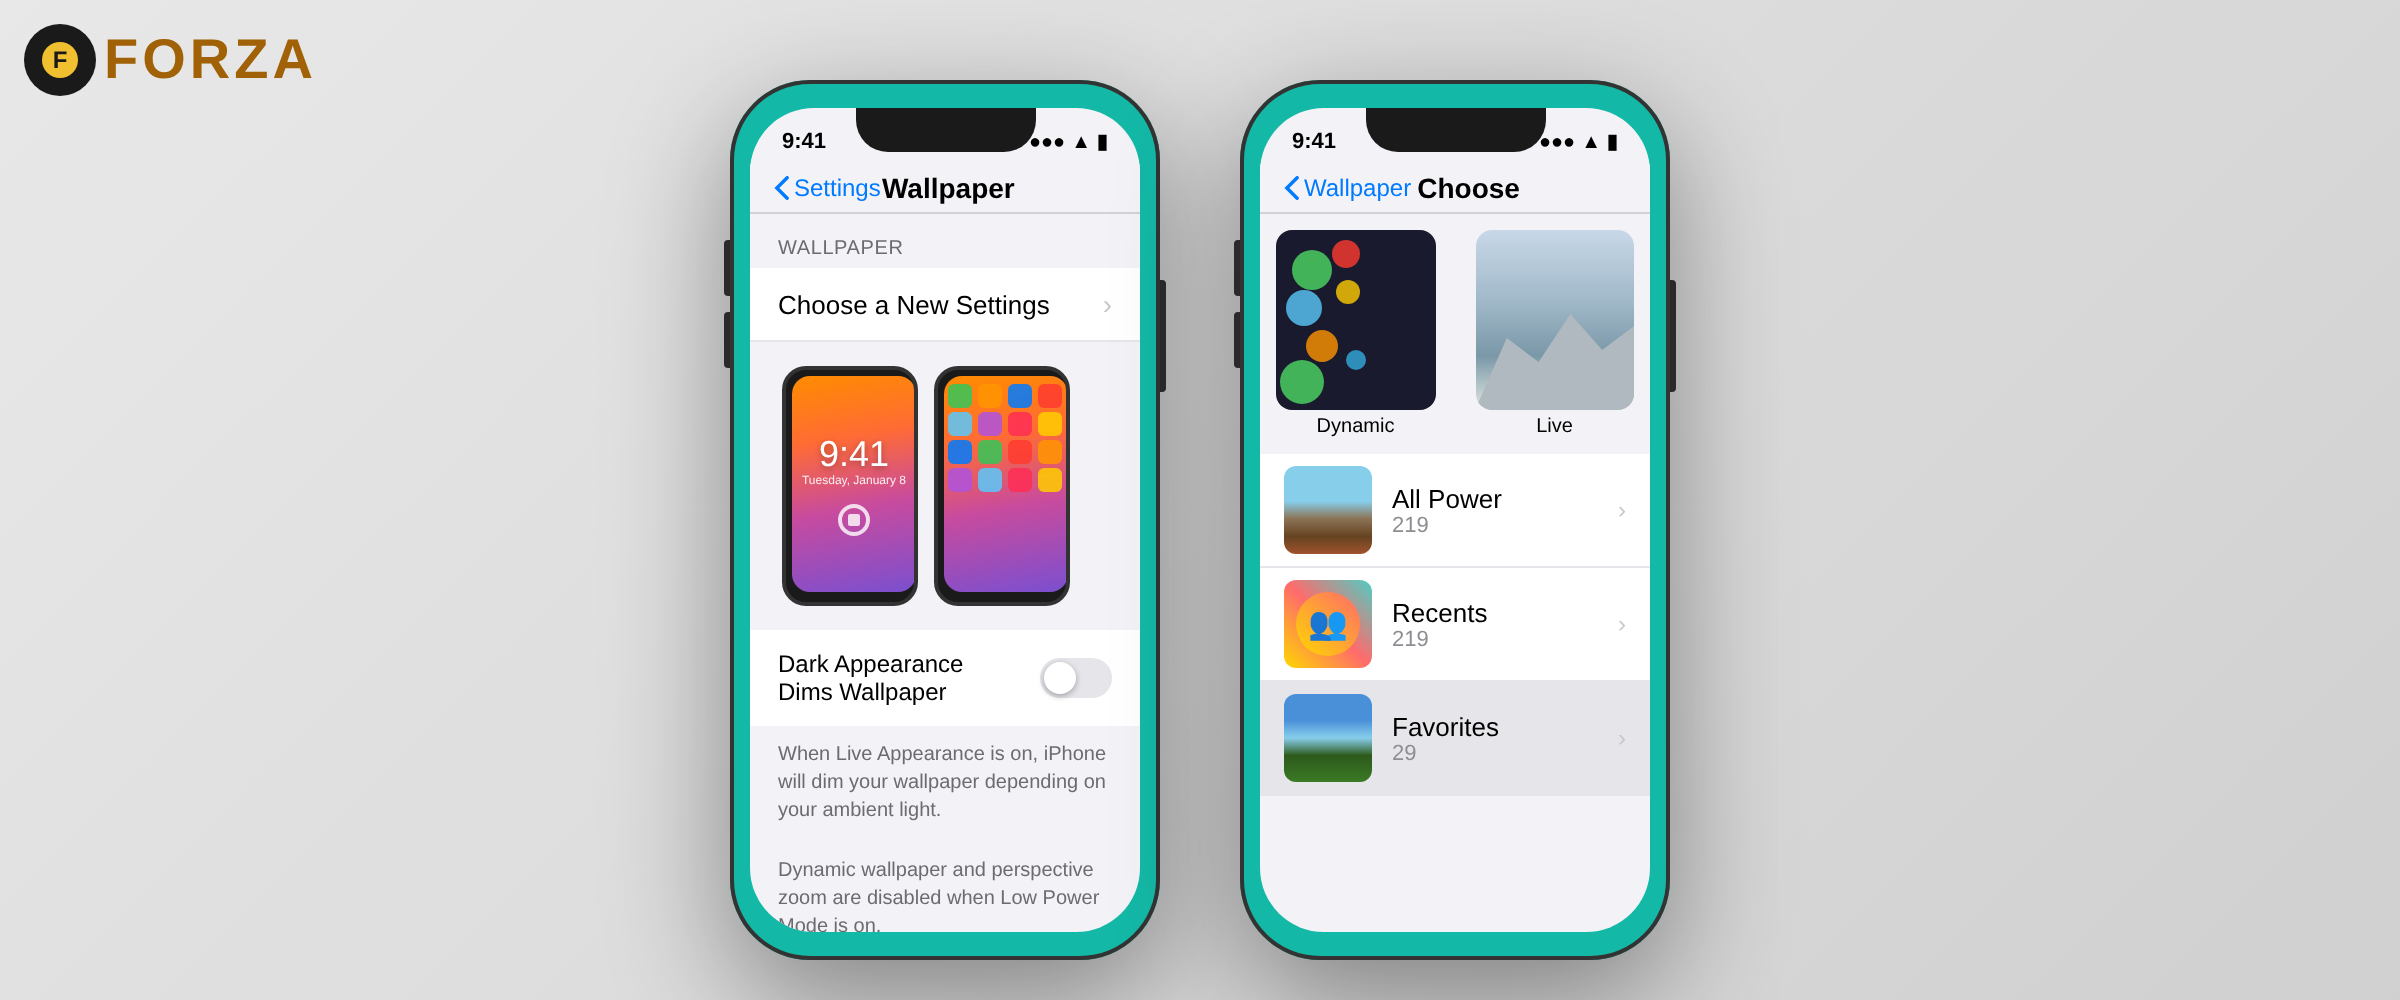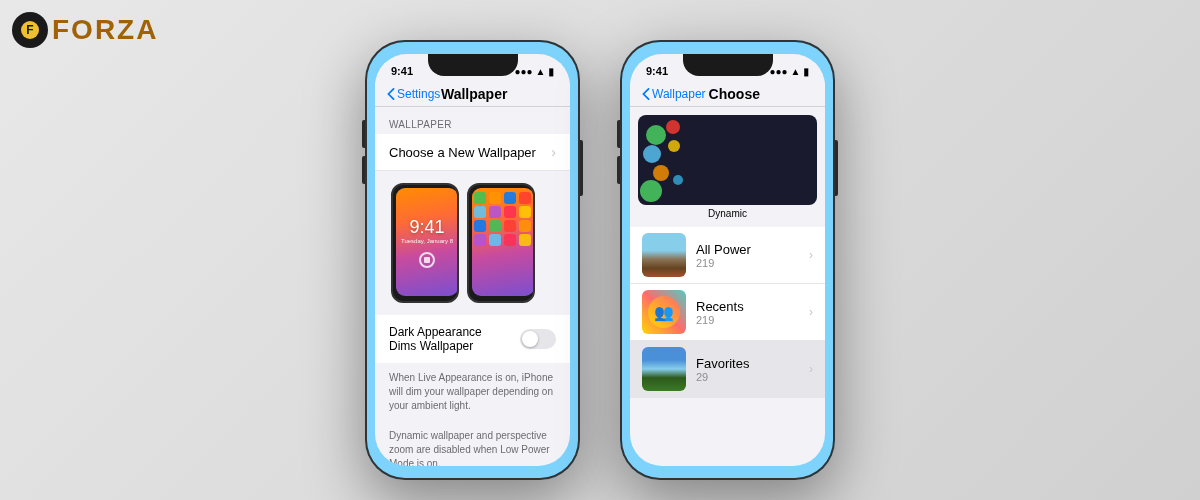--- a/index.html
+++ b/index.html
@@ -49,21 +49,21 @@
       width: 100%;
       height: 100%;
       gap: 40px;
       padding-top: 20px;
     }
 
     
     .phone-frame {
       width: 215px;
       height: 440px;
-      background: #7dd3fc;
+      background: #14b8a6;
       border-radius: 40px;
       position: relative;
       box-shadow: 0 20px 60px rgba(0,0,0,0.4), inset 0 0 0 2px #333;
       display: flex;
       flex-direction: column;
       align-items: center;
     }
 
     .phone-screen {
       width: 195px;
@@ -506,21 +506,21 @@
         </div>
         <span class="nav-title">Wallpaper</span>
         <div style="width:50px"></div>
       </div>
 
       <div class="screen1-content">
 
         <div class="section-header">WALLPAPER</div>
 
         <div class="list-item">
-          <span class="list-item-text">Choose a New Wallpaper</span>
+          <span class="list-item-text">Choose a New Settings</span>
           <span class="list-chevron">›</span>
         </div>
 
         <div class="wallpaper-preview">
 
           <div class="preview-phone">
             <div class="preview-phone-screen">
               <div class="lockscreen-wp">
                 <div class="lock-time">9:41</div>
                 <div class="lock-date">Tuesday, January 8</div>
@@ -613,20 +613,28 @@
                 <div class="bubble" style="width:12px;height:12px;background:#ffcc00;top:25px;left:30px;"></div>
                 <div class="bubble" style="width:16px;height:16px;background:#ff9500;top:50px;left:15px;"></div>
                 <div class="bubble" style="width:10px;height:10px;background:#34aadc;top:60px;left:35px;"></div>
                 <div class="bubble" style="width:22px;height:22px;background:#4cd964;top:65px;left:2px;"></div>
               </div>
             </div>
             <div class="category-label">Dynamic</div>
           </div>
 
 
+          <div class="category-item">
+            <div class="category-thumb">
+              <div class="live-wp">
+                <div class="mountain"></div>
+              </div>
+            </div>
+            <div class="category-label">Live</div>
+          </div>
         </div>
 
         <div class="album-list">
 
           <div class="album-item">
             <div class="album-thumb">
               <div class="thumb-landscape"></div>
             </div>
             <div class="album-info">
               <div class="album-name">All Power</div>

